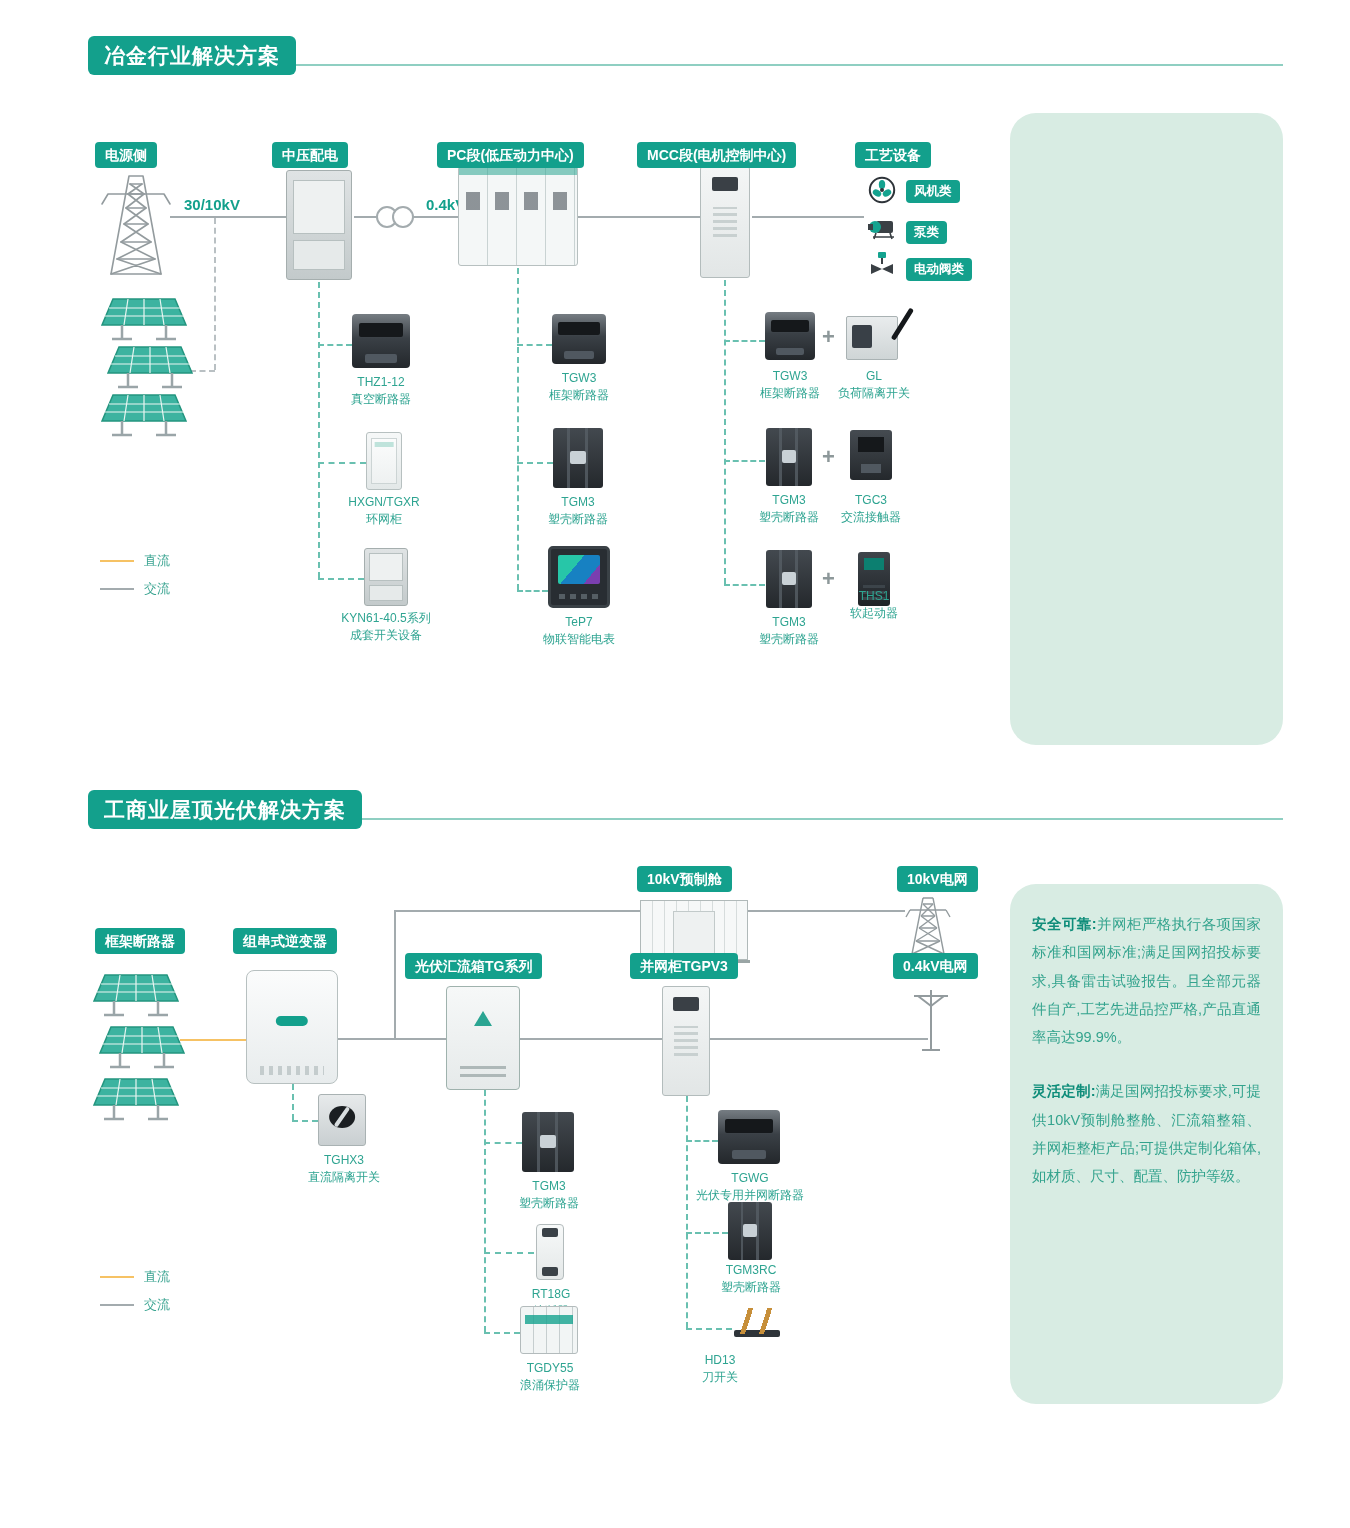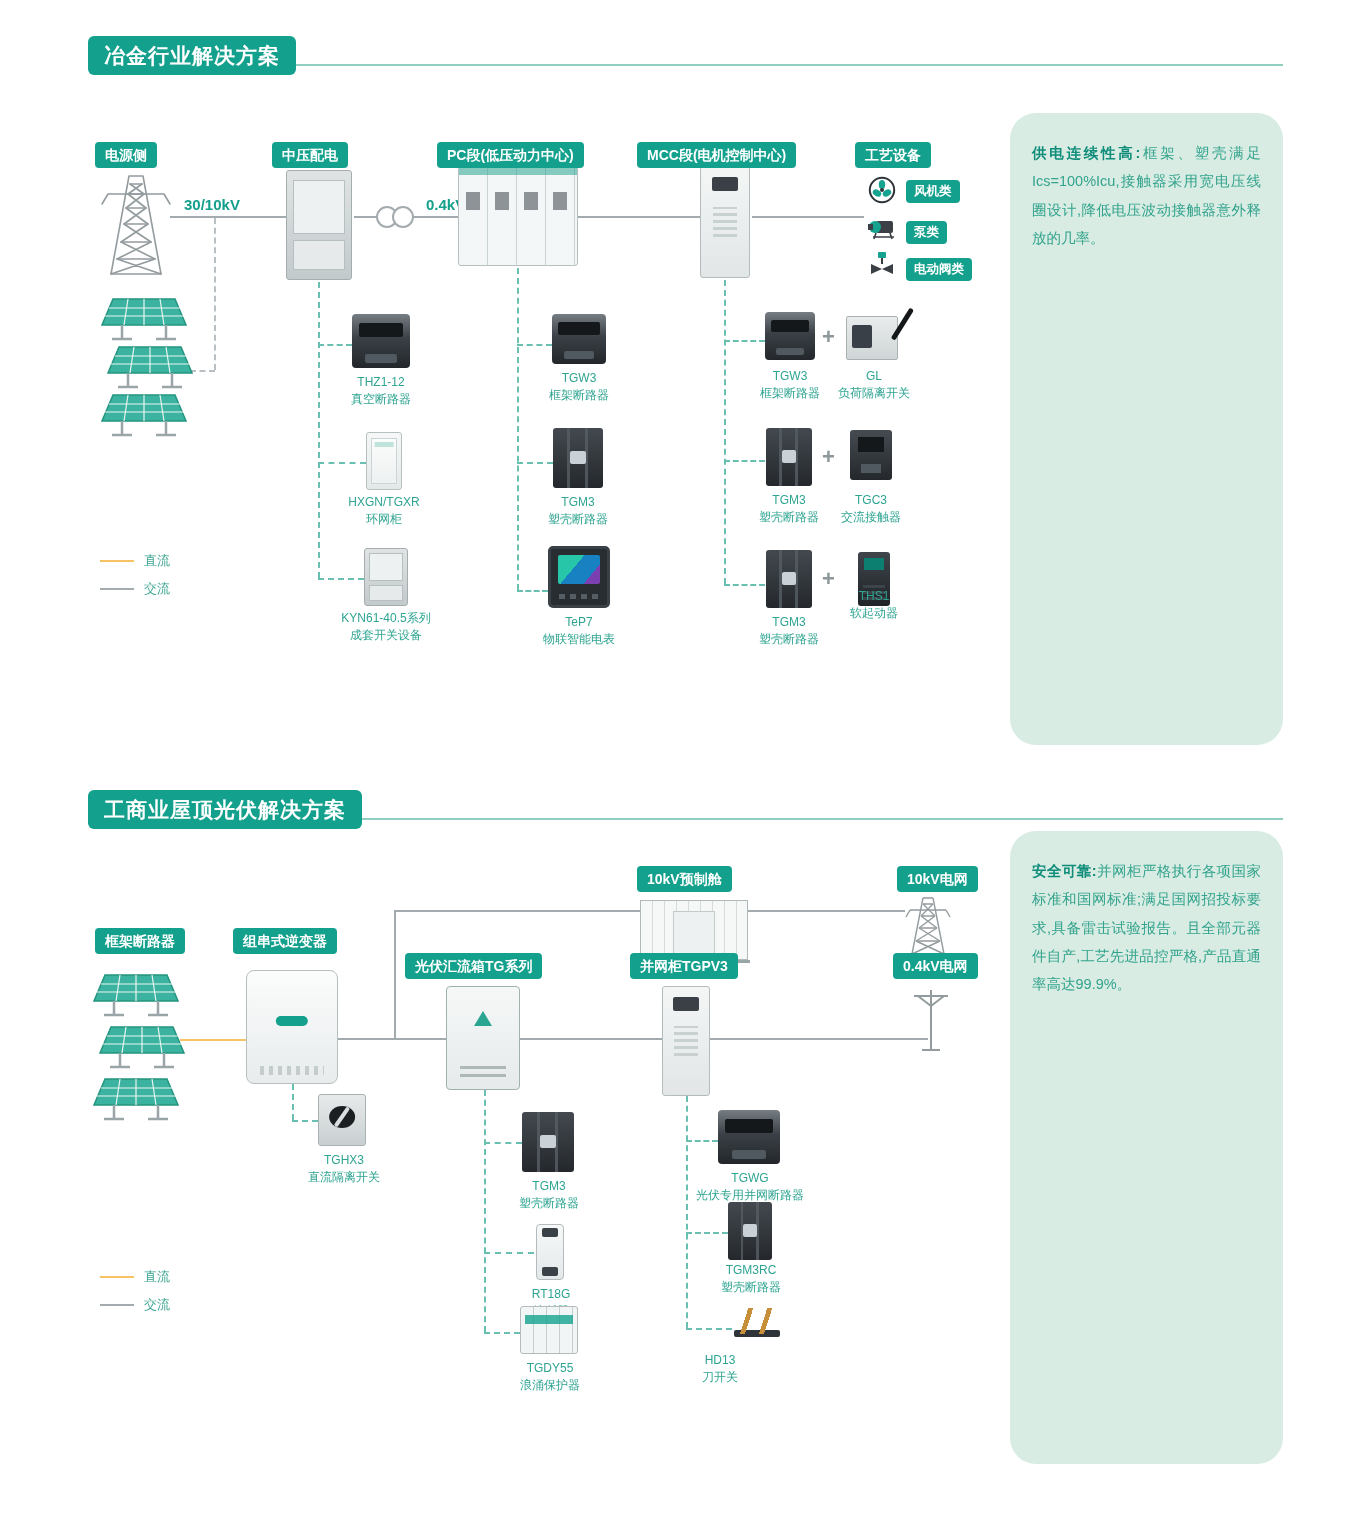--- a/index.html
+++ b/index.html
@@ -280,21 +280,20 @@
   <div class="legend-row" style="left:100px;top:552px">
     <span class="legend-swatch dc"></span>
     <span class="legend-text">直流</span>
   </div>
   <div class="legend-row" style="left:100px;top:580px">
     <span class="legend-swatch ac"></span>
     <span class="legend-text">交流</span>
   </div>
 
   <div class="panel" style="left:1010px;top:113px;width:273px;height:632px">
-    <p><b>供电连续性高:</b><span>框架、塑壳满足Ics=100%Icu,接触器采用宽电压线圈设计,降低电压波动接触器意外释放的几率。</span></p>
   </div>
 
   <div class="sec-header" style="left:88px;top:790px">工商业屋顶光伏解决方案</div>
   <div class="hrule" style="left:88px;top:818px;width:1195px"></div>
 
   <div class="badge" style="left:637px;top:866px">10kV预制舱</div>
   <div class="badge" style="left:897px;top:866px">10kV电网</div>
   <div class="badge" style="left:95px;top:928px">框架断路器</div>
   <div class="badge" style="left:233px;top:928px">组串式逆变器</div>
   <div class="badge" style="left:405px;top:953px">光伏汇流箱TG系列</div>
@@ -397,17 +396,18 @@
 
   <div class="legend-row" style="left:100px;top:1268px">
     <span class="legend-swatch dc"></span>
     <span class="legend-text">直流</span>
   </div>
   <div class="legend-row" style="left:100px;top:1296px">
     <span class="legend-swatch ac"></span>
     <span class="legend-text">交流</span>
   </div>
 
-  <div class="panel" style="left:1010px;top:831px;width:273px;height:633px">
+  <div class="panel" style="left:1010px;top:884px;width:273px;height:520px">
     <p><b>安全可靠:</b><span>并网柜严格执行各项国家标准和国网标准;满足国网招投标要求,具备雷击试验报告。且全部元器件自产,工艺先进品控严格,产品直通率高达99.9%。</span></p>
+    <p><b>灵活定制:</b><span>满足国网招投标要求,可提供10kV预制舱整舱、汇流箱整箱、并网柜整柜产品;可提供定制化箱体,如材质、尺寸、配置、防护等级。</span></p>
   </div>
 
 </div>
 
 </body></html>

